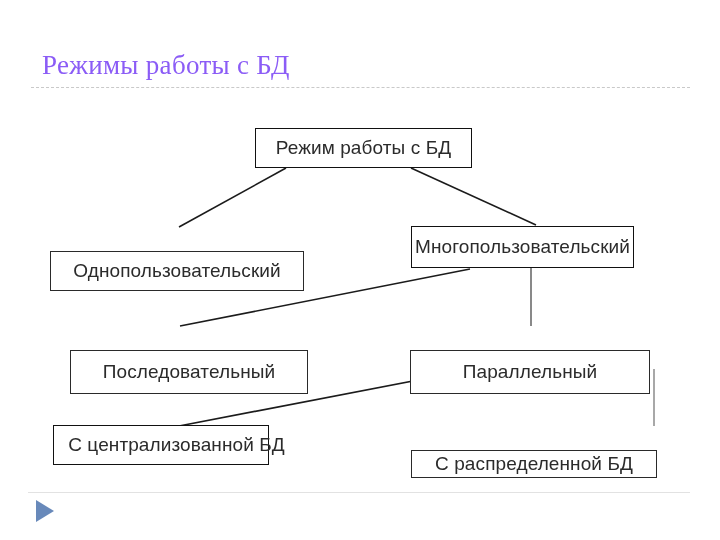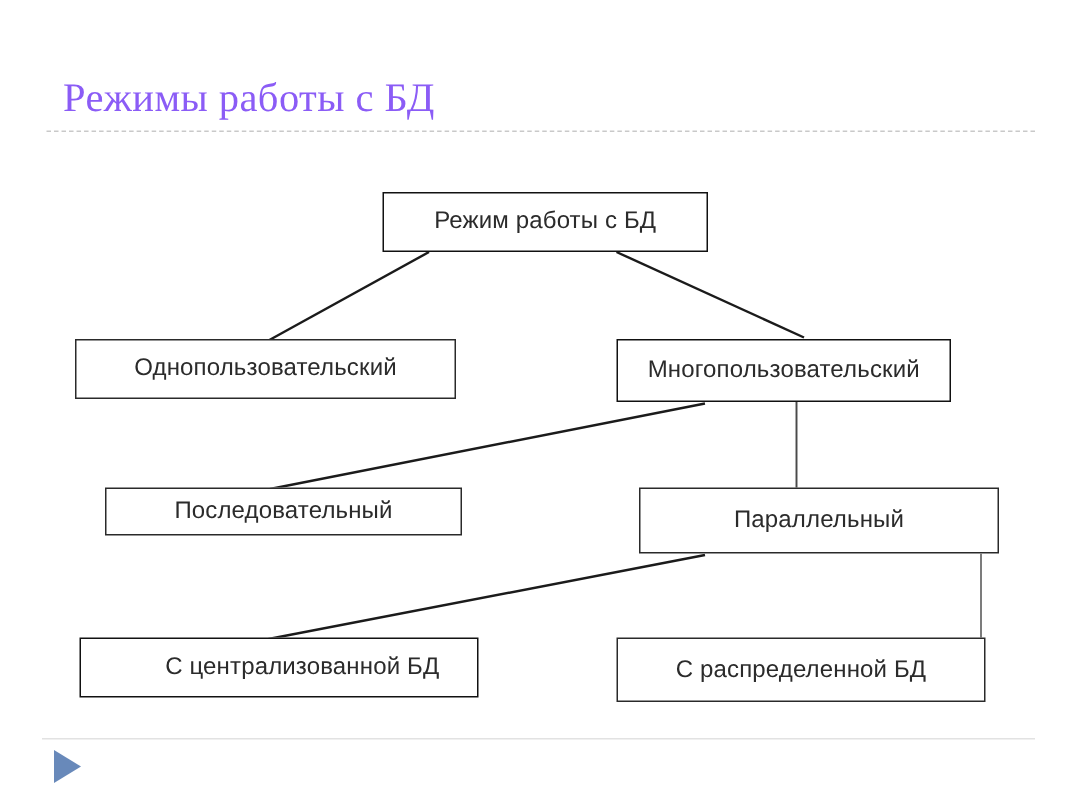--- a/index.html
+++ b/index.html
@@ -58,28 +58,29 @@
   .node {
     position: absolute;
     box-sizing: border-box;
     background: #ffffff;
     border: 1.6px solid #111111;
     display: flex;
     align-items: center;
     justify-content: center;
     color: #2b2b2b;
     font-family: "Liberation Sans", sans-serif;
-    font-size: 16px;
+    font-size: 19px;
     letter-spacing: 0.1px;
     white-space: nowrap;
     z-index: 2;
   }
   .node.thin {
     border-width: 1.2px;
     border-color: #2a2a2a;
+    margin-top: 25px;
   }
 
   
   #footer-rule {
     position: absolute;
     left: 28px;
     top: 492px;
     width: 662px;
     height: 0;
     border-top: 1px solid #e2e2e2;
@@ -121,26 +122,26 @@
 
       <line x1="654" y1="369" x2="654" y2="426" stroke="#6e6e6e" stroke-width="1.2"></line>
     </svg>
 
     <div class="node" style="left:255px; top:128px; width:217px; height:40px;">Режим работы с БД</div>
 
     <div class="node thin" style="left:50px; top:226px; width:254px; height:40px;">Однопользовательский</div>
 
     <div class="node" style="left:411px; top:226px; width:223px; height:42px;">Многопользовательский</div>
 
-    <div class="node thin" style="left:70px; top:325px; width:238px; height:32px;">Последовательный</div>
+    <div class="node thin" style="left:70px; top:325px; width:238px; height:44px;">Последовательный</div>
 
-    <div class="node thin" style="left:426px; top:325px; width:240px; height:44px;">Параллельный</div>
+    <div class="node thin" style="left:410px; top:325px; width:240px; height:44px;">Параллельный</div>
 
-    <div class="node" style="left:53px; top:425px; width:266px; height:40px;padding-left:31px;">С централизованной БД</div>
+    <div class="node" style="left:53px; top:425px; width:216px; height:40px;padding-left:31px;">С централизованной БД</div>
 
-    <div class="node thin" style="left:411px; top:425px; width:246px; height:43px;">С распределенной БД</div>
+    <div class="node thin" style="left:411px; top:425px; width:246px; height:28px;">С распределенной БД</div>
 
   </div>
 
   <div id="footer-rule"></div>
   <div id="play-button"></div>
 
 </div>
 
 </body></html>

